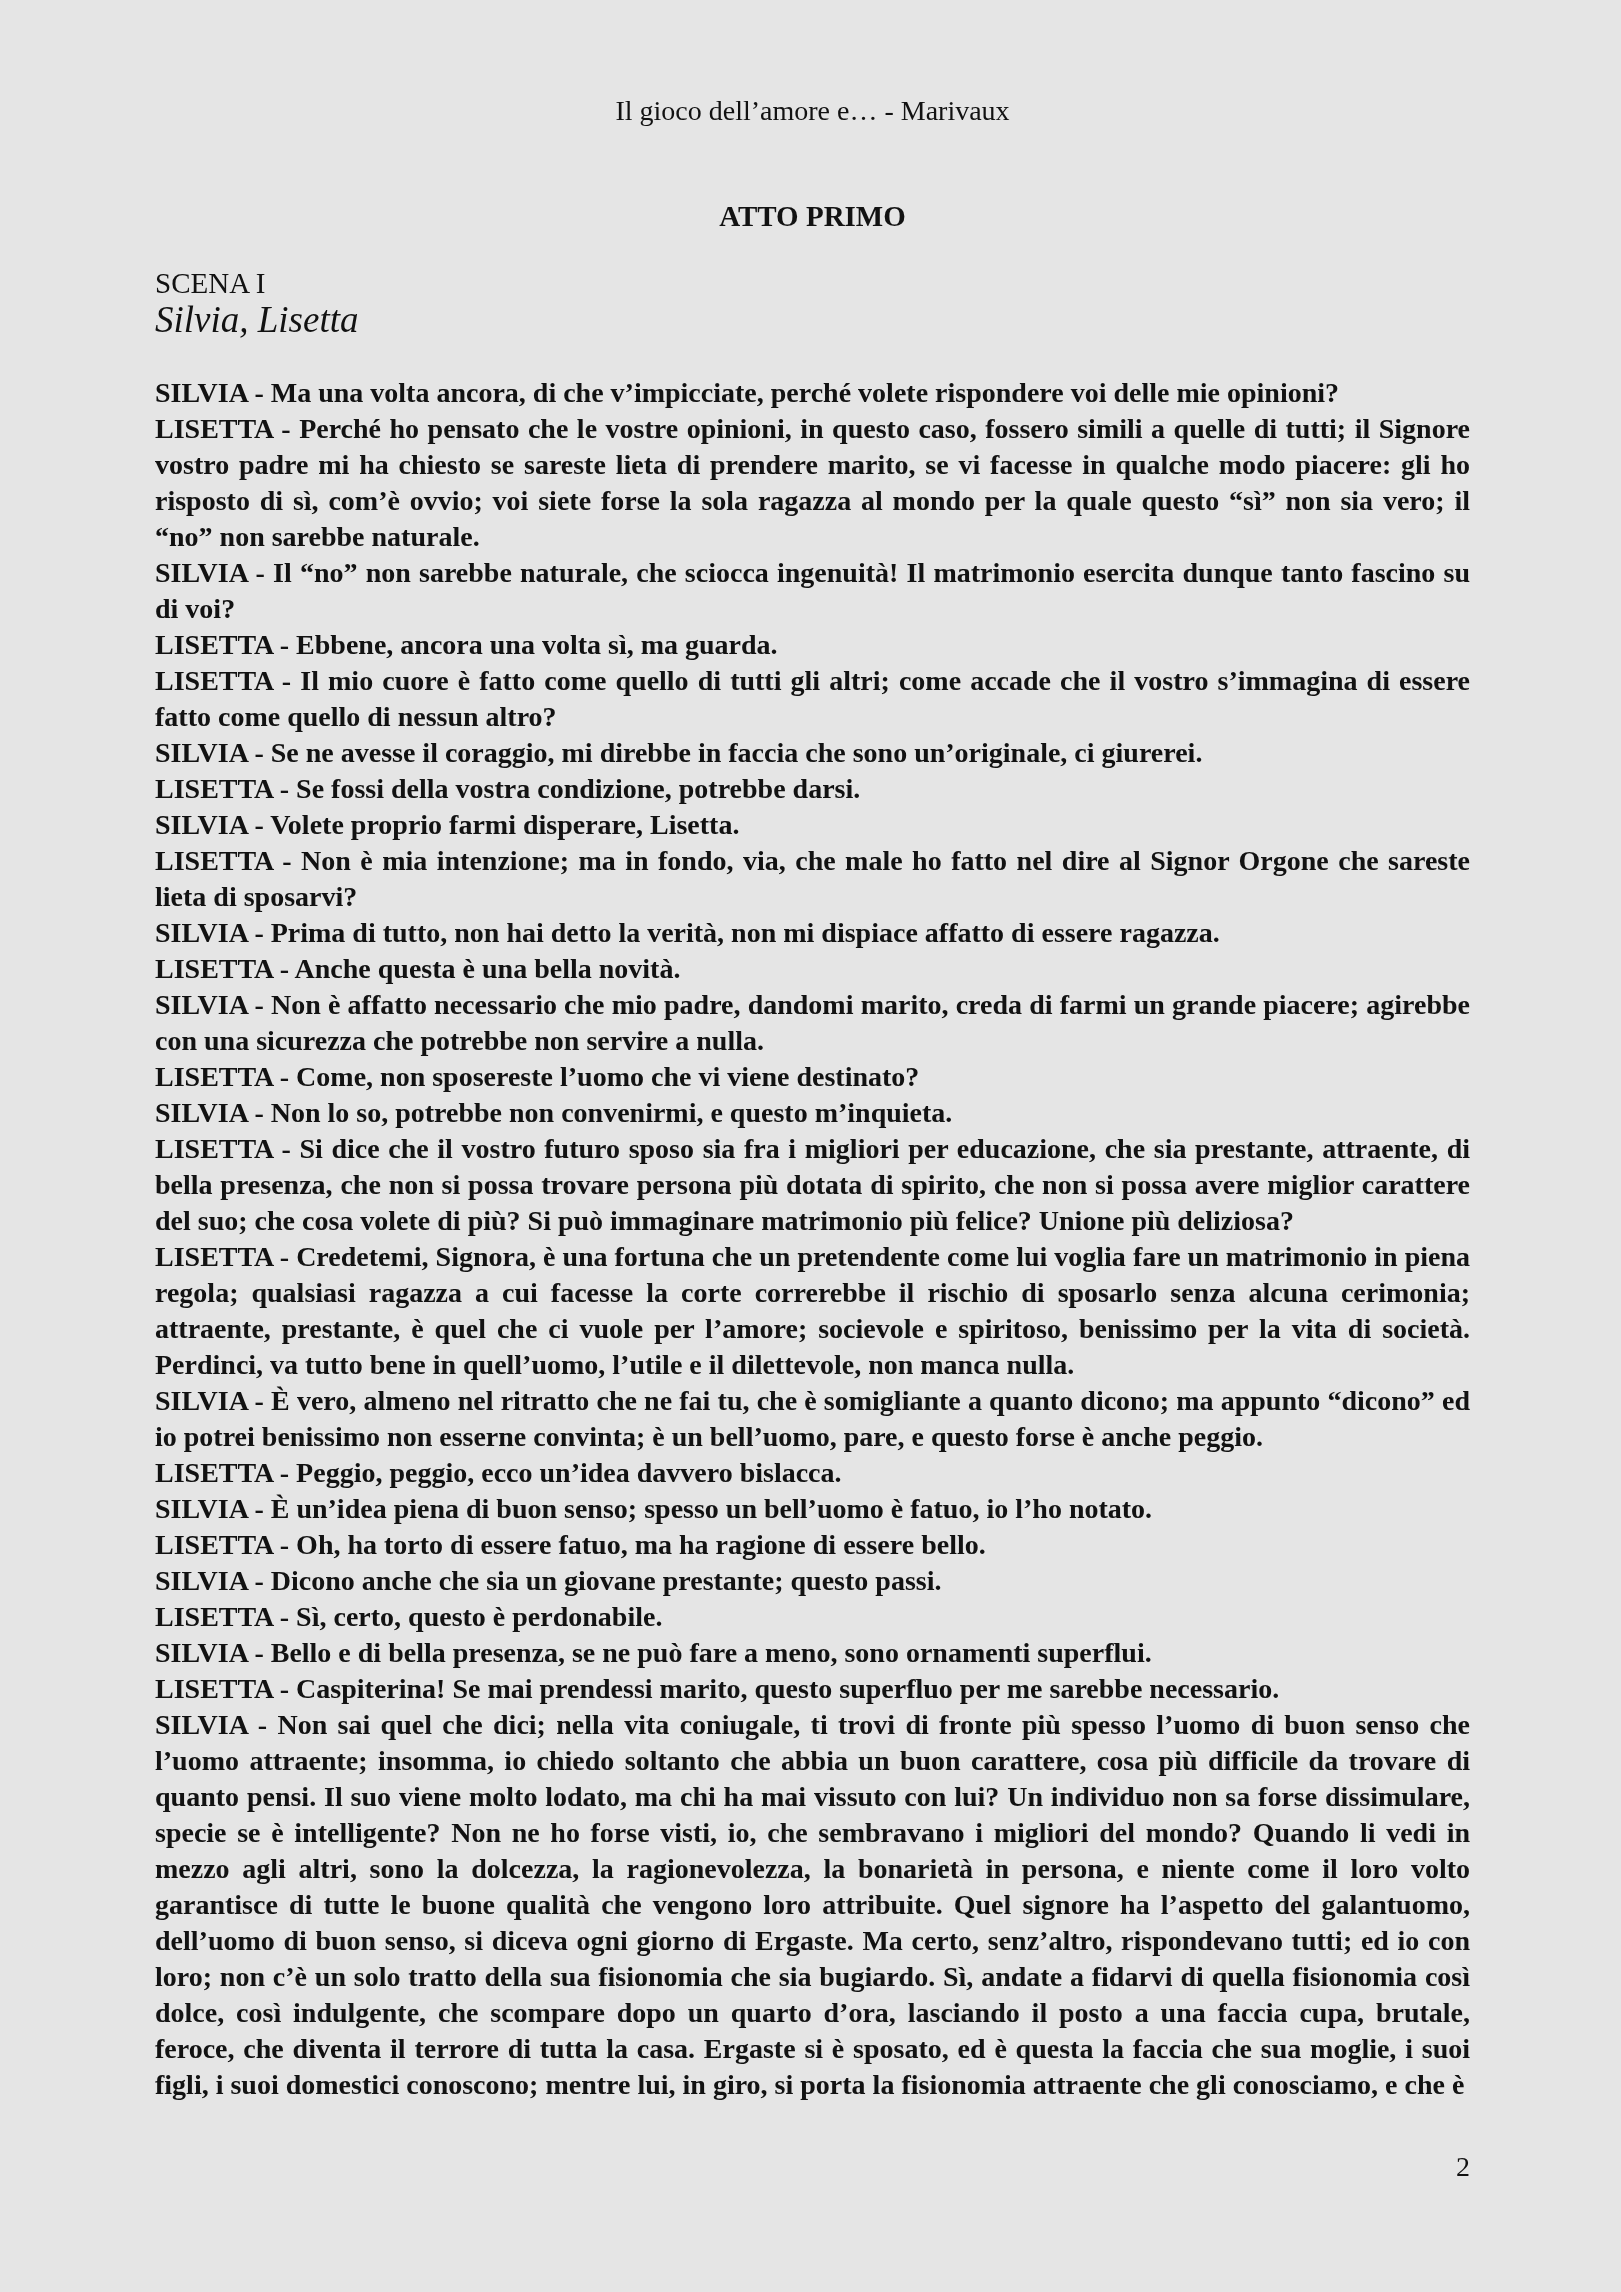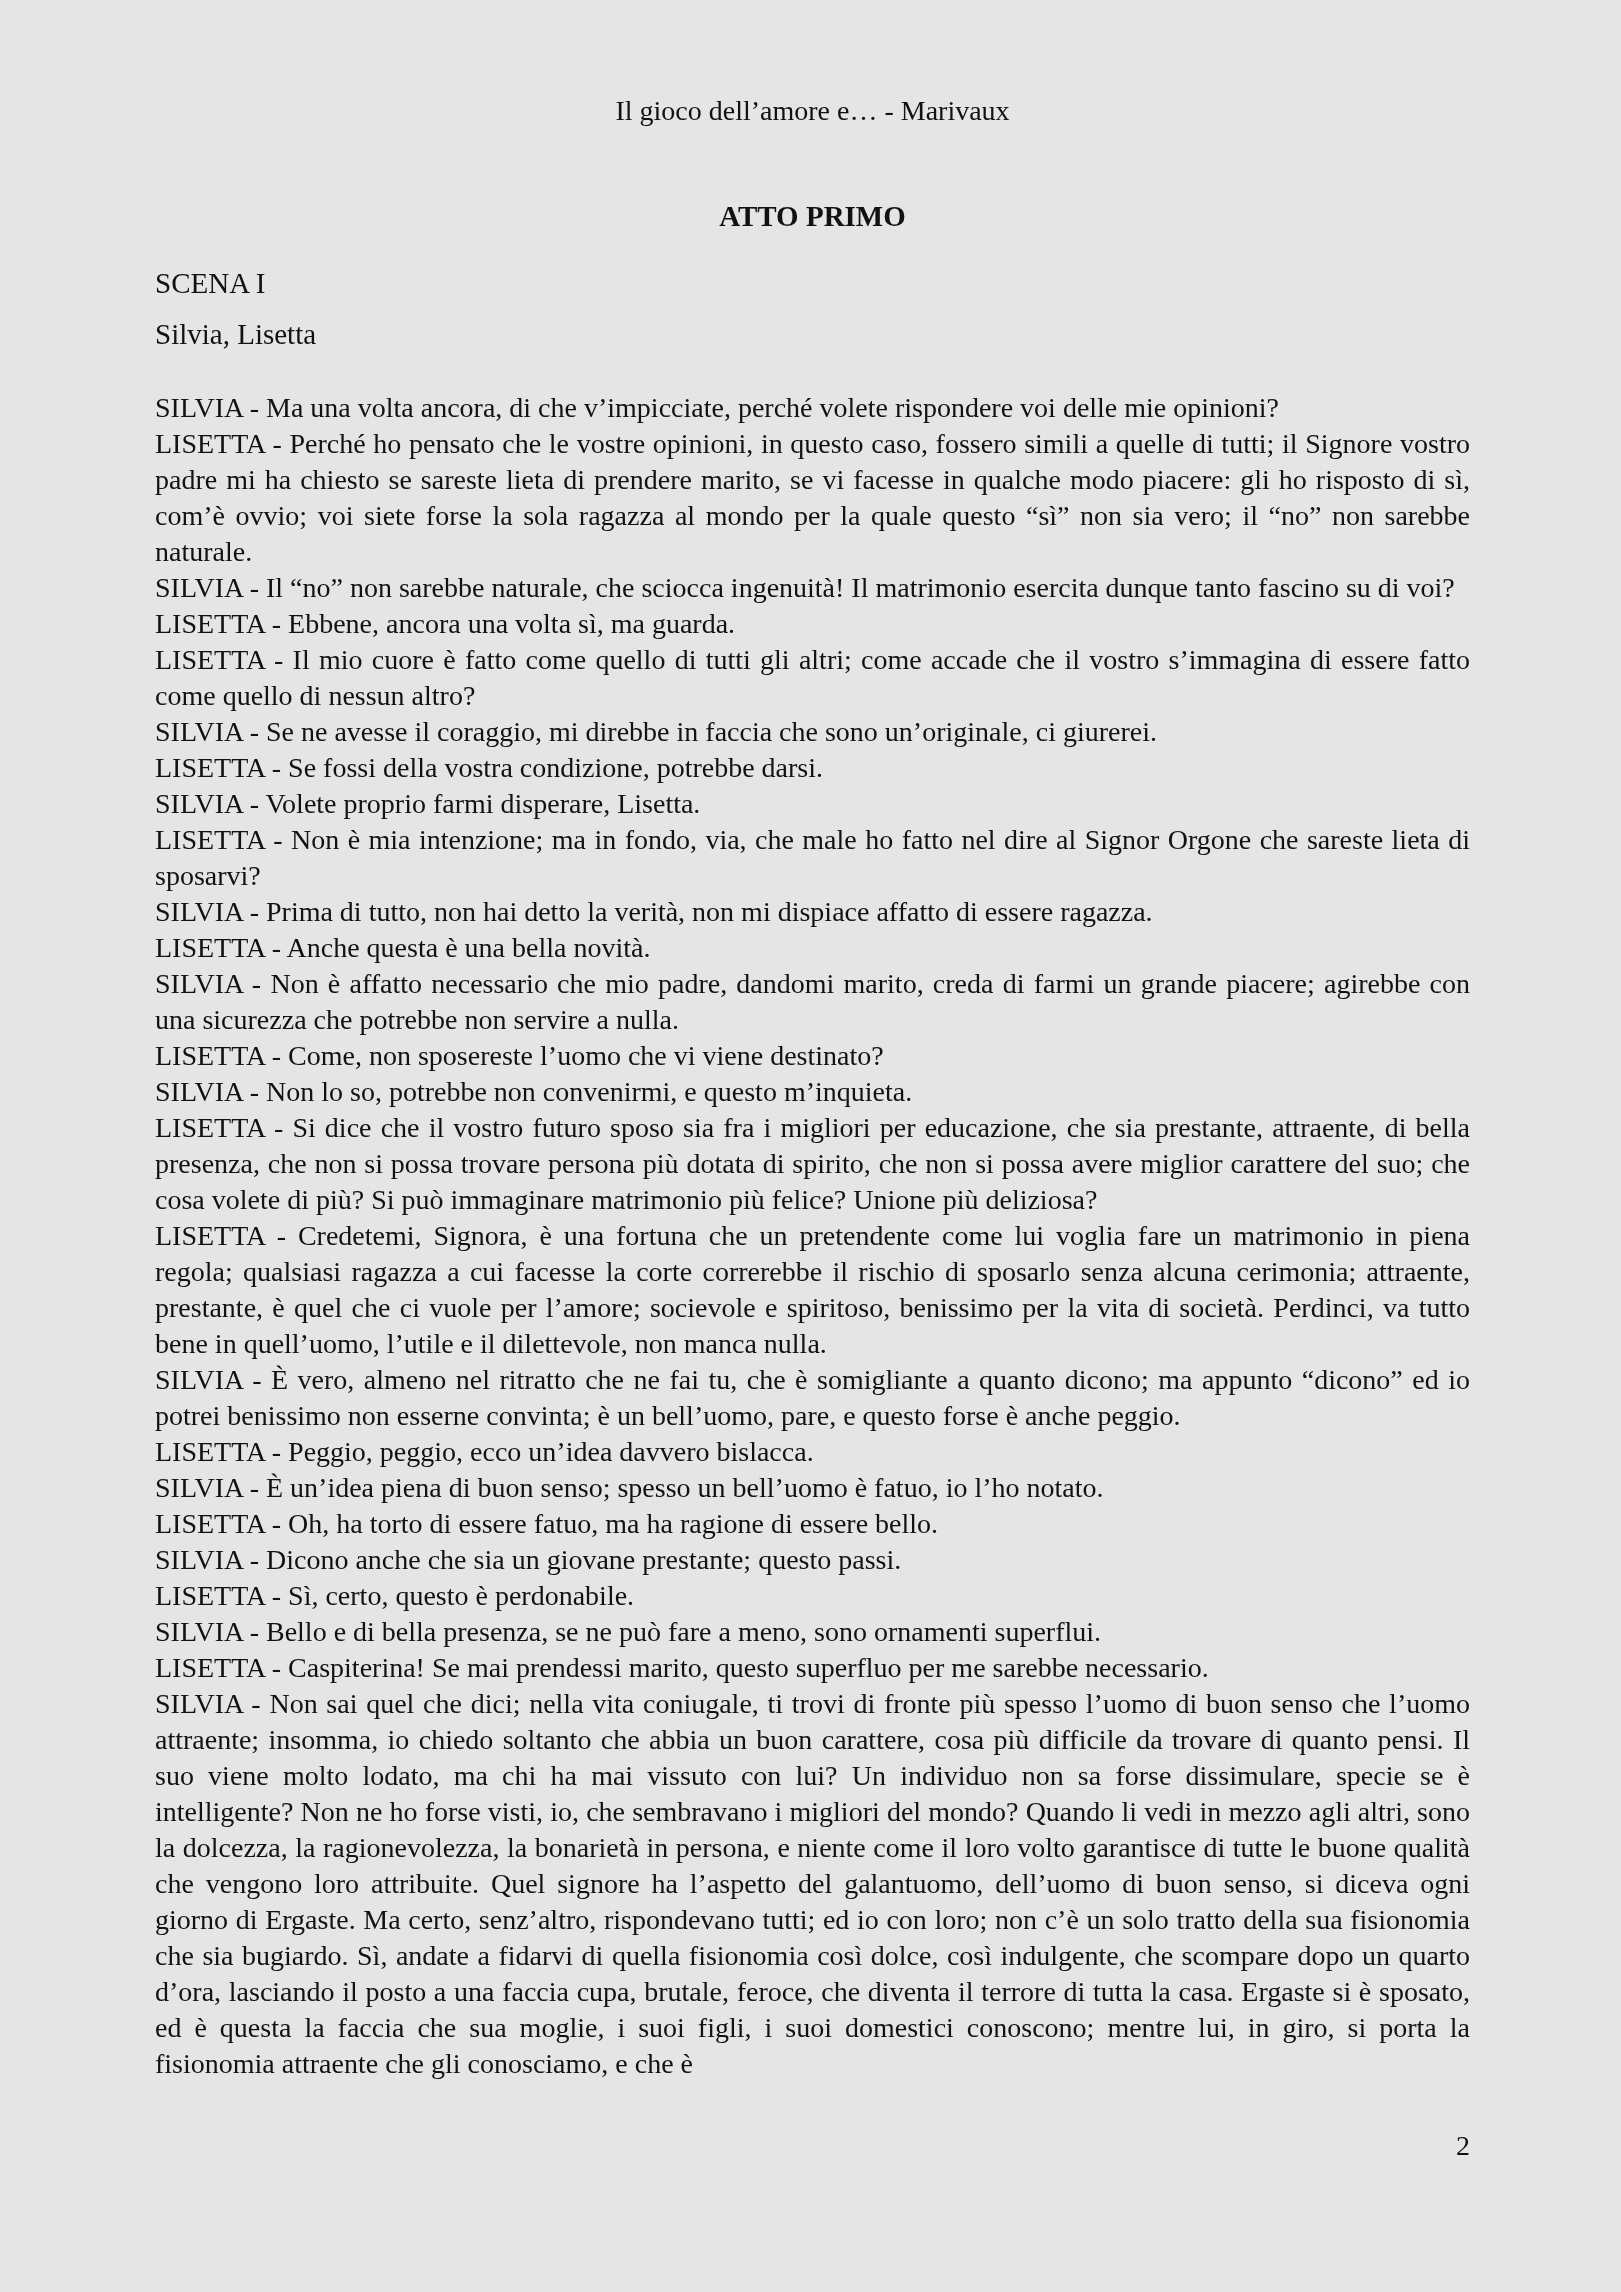--- a/index.html
+++ b/index.html
@@ -29,29 +29,31 @@
     font-weight: bold;
     font-size: 29px;
     line-height: 37px;
   }
   .scene-heading {
     margin-top: 32px;
     font-size: 29px;
     line-height: 33px;
   }
   .scene-characters {
-    margin-top: 18px;
-    font-size: 29px;
+    margin-top: 3px;
+    font-style: italic;
+    font-size: 37px;
     line-height: 33px;
   }
   .dialogue {
     margin-top: 39px;
     font-size: 28px;
     line-height: 36px;
     text-align: justify;
+    font-weight: bold;
   }
   .speech {
     margin: 0;
     padding: 0;
   }
   .page-number {
     margin-top: 47px;
     text-align: right;
     font-size: 28px;
     line-height: 33px;

